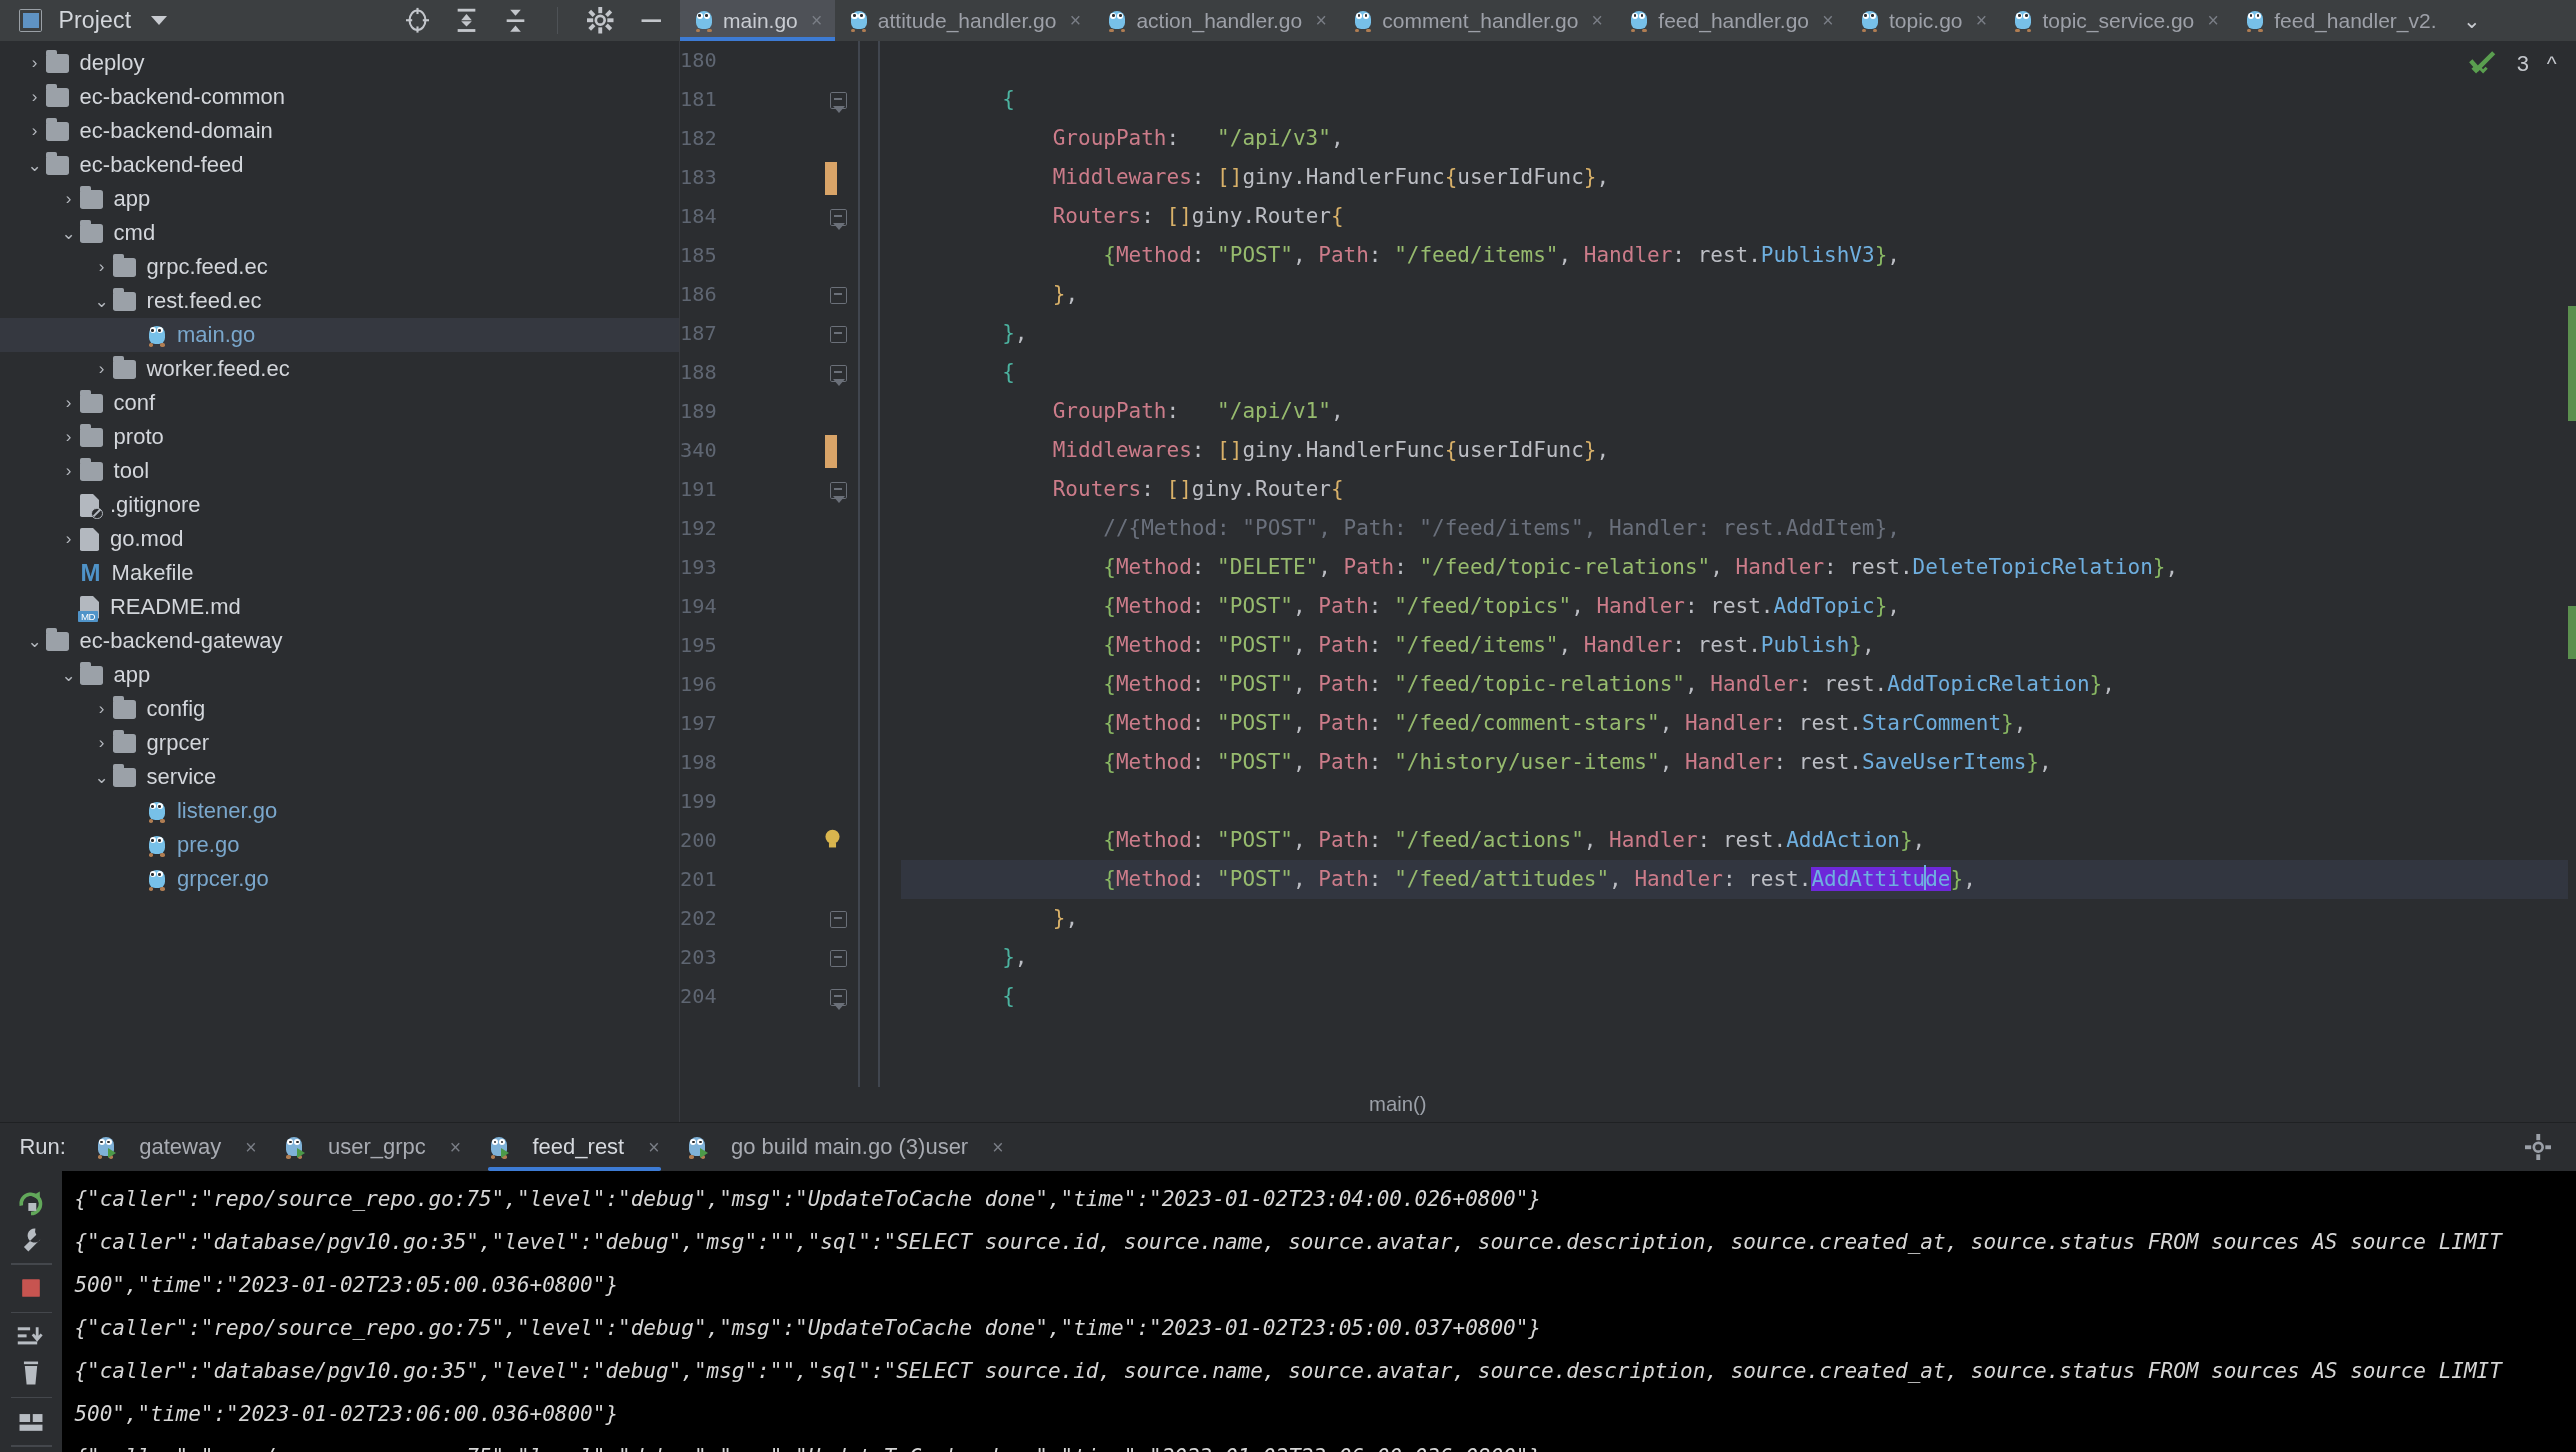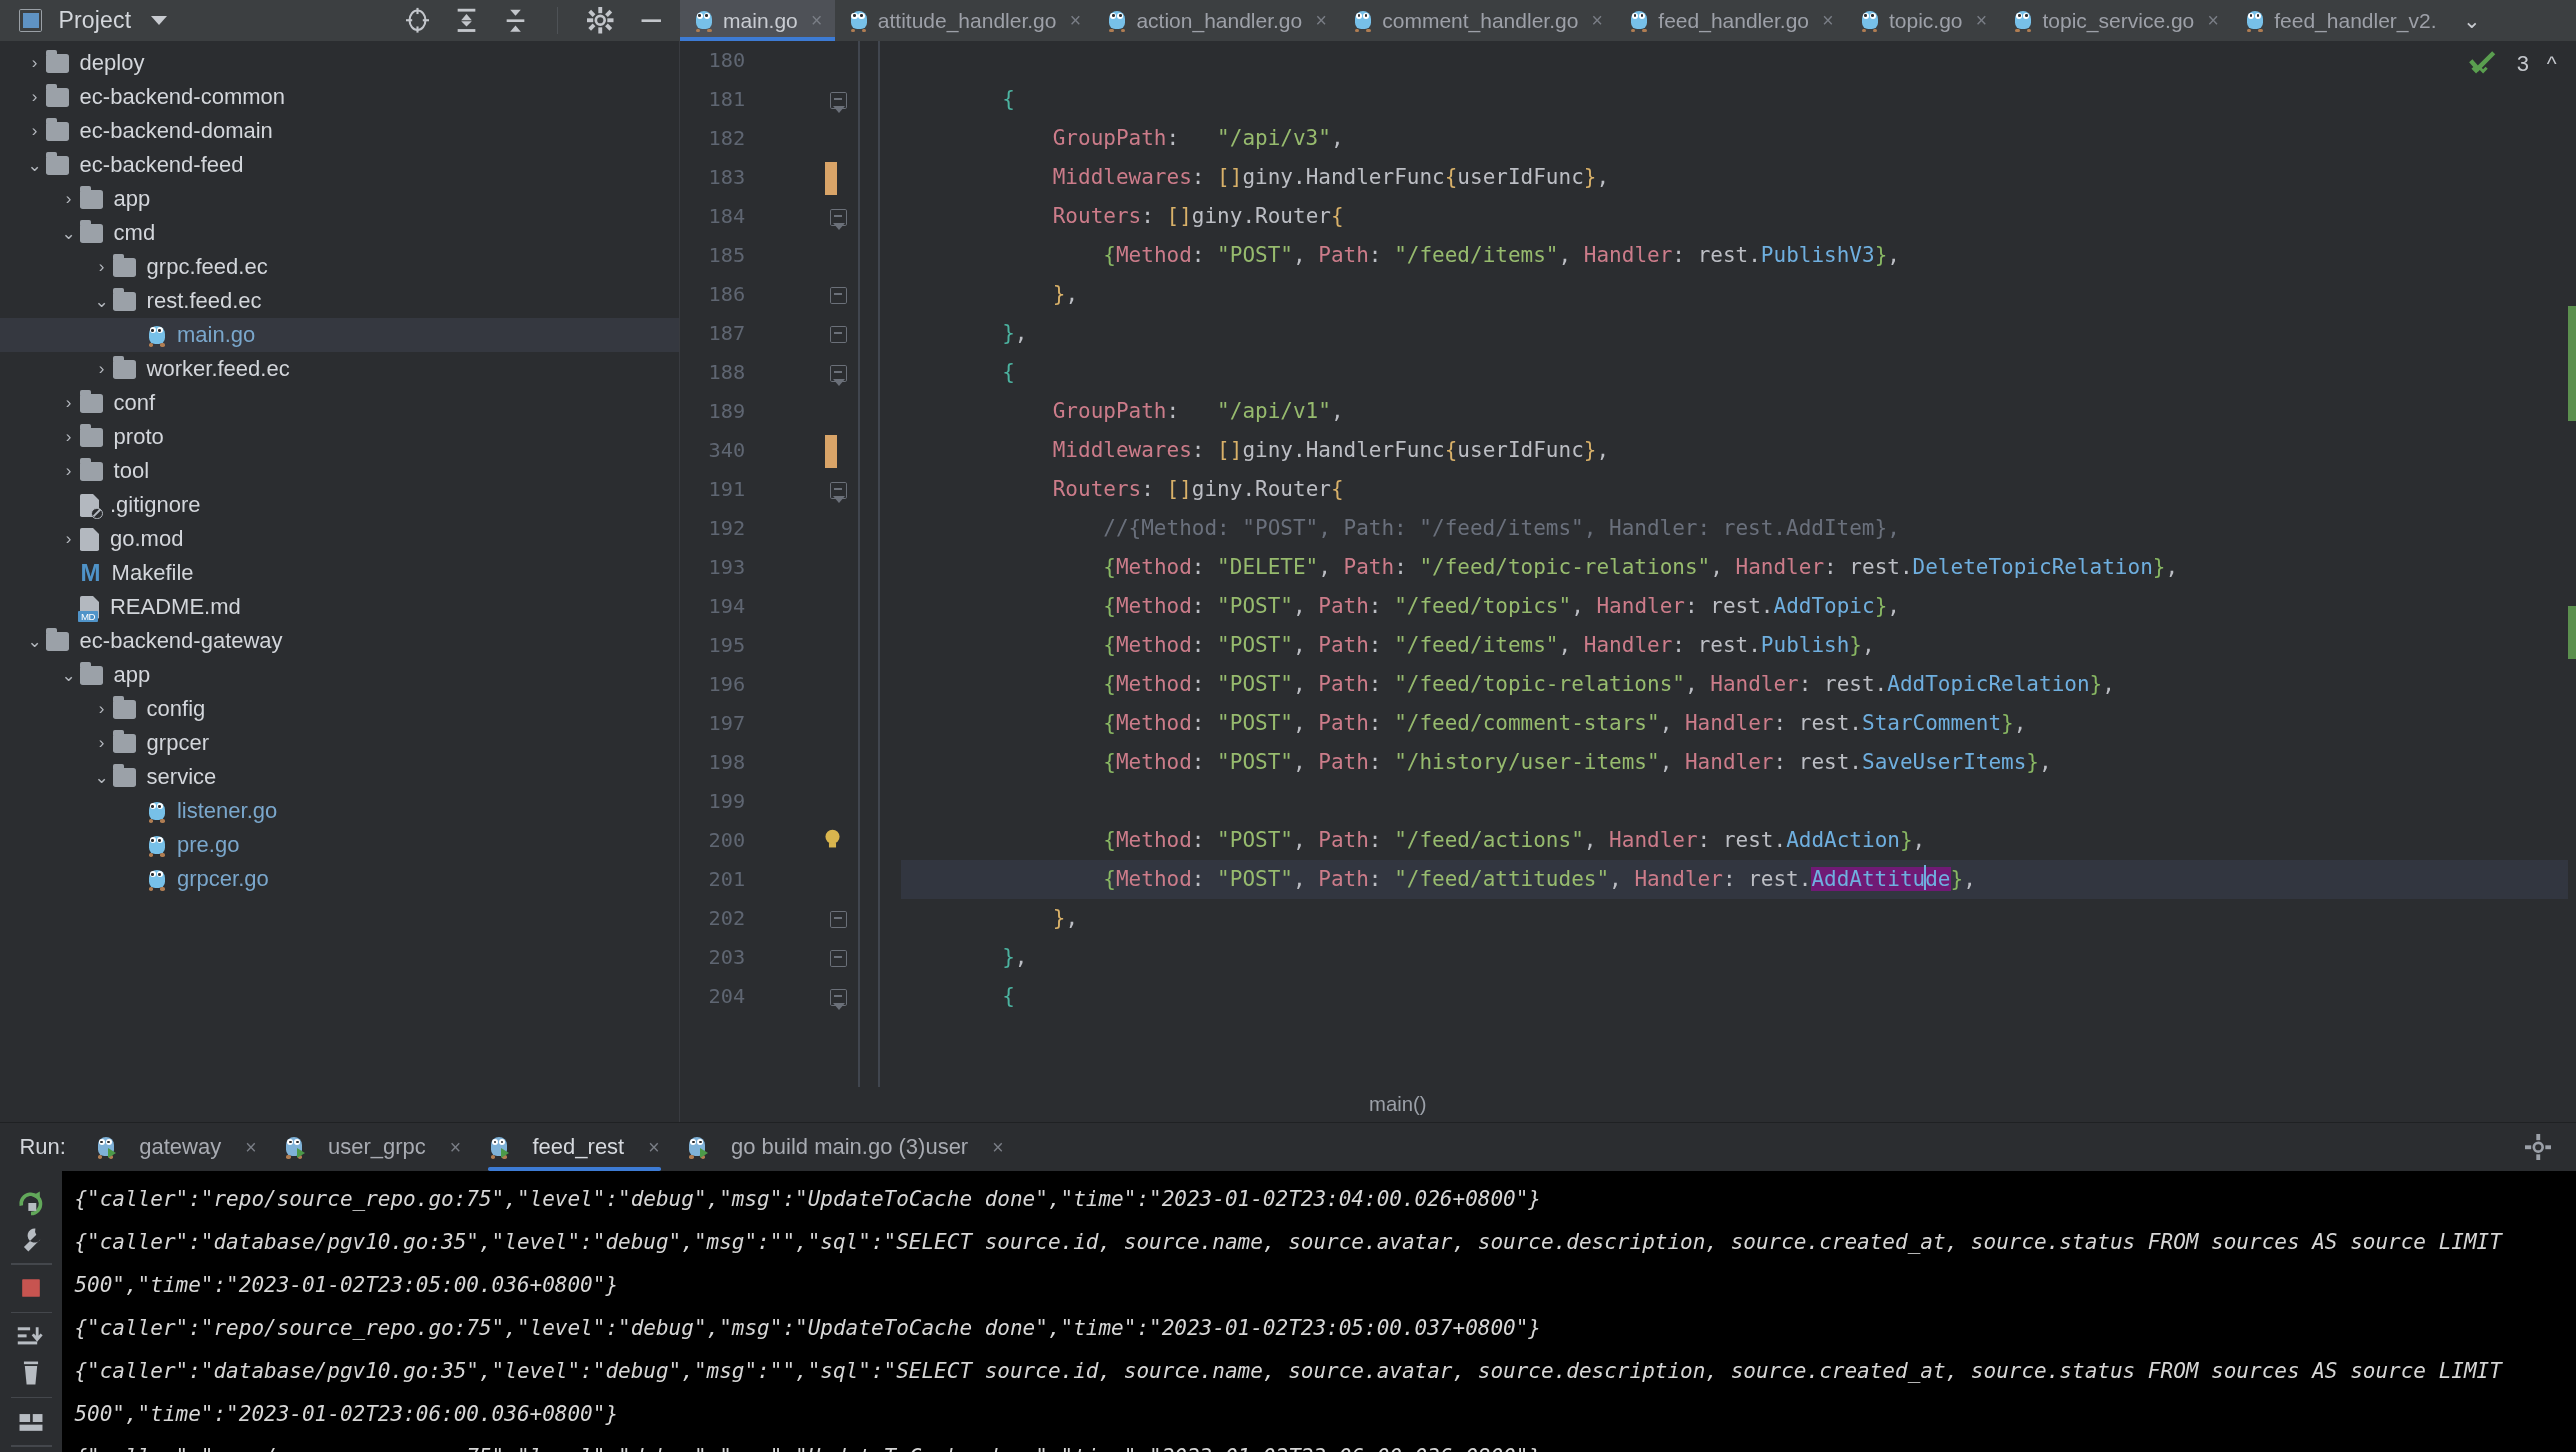--- a/index.html
+++ b/index.html
@@ -58,21 +58,21 @@
   .doc { width:19.4px; height:23px; background:#b3b8bf; border-radius:1.8px; position:relative; }
   .doc::before { content:""; position:absolute; right:0; top:0; border-left:6.2px solid transparent; border-top:6.2px solid #2b2d30; }
   .doc .ban { position:absolute; right:-3.5px; bottom:-2.7px; width:11.5px; height:11.5px; border:1.8px solid #b3b8bf; border-radius:50%; background:#2b2d30; }
   .doc .ban::after { content:""; position:absolute; left:0; top:3.5px; width:9.7px; height:1.8px; background:#b3b8bf; transform:rotate(-45deg); }
   .doc .md { position:absolute; left:-1.8px; bottom:-3.5px; background:#4f93c8; color:#fff; font-size:9.7px; padding:0 2.7px; border-radius:0.9px; letter-spacing:-0.4px; }
   .mk { color:#4f93c8; font-weight:bold; font-size:24px; width:21px; text-align:center; }
 
   
   .editor { flex:1 1 auto; min-width:0; display:flex; flex-direction:column; background:#2b2d30; position:relative; }
   .ed-body { flex:1 1 auto; display:flex; min-height:0; position:relative; overflow:hidden; }
-  .gutter { width:106px; flex:0 0 106px; text-align:center; padding-right:12.4px; position:relative; }
+  .gutter { width:106px; flex:0 0 106px; text-align:left; padding-right:12.4px; position:relative; }
   .gutter .ln { height:39px; line-height:39px; font-family:"DejaVu Sans Mono", monospace; font-size:20.3px; color:#5f6672; }
   .marks { width:115px; flex:0 0 115px; position:relative; }
   .mark-row { height:39px; position:relative; }
   .fold { position:absolute; left:44px; top:11.5px; width:17px; height:17px; border:1.8px solid #6b7079; border-radius:1.8px; }
   .fold::after { content:""; position:absolute; left:2.7px; top:5.3px; width:8px; height:1.8px; background:#6b7079; }
   .fold.tri::before { content:""; position:absolute; left:1.8px; top:13.3px; border-left:6.2px solid transparent; border-right:6.2px solid transparent; border-top:7px solid #6b7079; }
   .chg { position:absolute; left:39px; top:3.5px; width:12.4px; height:33px; background:#d9a468; }
   .bulb { position:absolute; left:35px; top:7px; width:23px; height:23px; }
   .vline { position:absolute; top:0; bottom:0; width:1.8px; background:#41464f; }
   .code { flex:1 1 auto; position:relative; font-family:"DejaVu Sans Mono", monospace; font-size:21px; min-width:0; overflow:hidden; }
@@ -80,21 +80,21 @@
   .cl.hl { background:#323640; }
   .g1 { color:#4cb3a0; }       
   .g2 { color:#d9b169; }       
   .g3 { color:#89b863; }       
   .key { color:#cc7c8a; }      
   .str { color:#97bb6e; }      
   .id  { color:#bcbec4; }      
   .fn  { color:#6fafdf; }      
   .cmt { color:#6a707c; }      
   .pn  { color:#bcbec4; }      
-  .sel-tok { background:#701a75; }
+  .sel-tok { background:#6d28d9; }
   .caret { display:inline-block; width:1.8px; height:25px; background:#6fafdf; vertical-align:-4.4px; margin:0 -0.9px; }
 
   .breadcrumb { height:35px; flex:0 0 35px; display:flex; align-items:center; padding-left:689px; font-size:20.3px; color:#9ba0a8; background:#2b2d30; }
   .ed-status { position:absolute; right:19.4px; top:8.8px; display:flex; align-items:center; gap:17.7px; z-index:4; }
   .ed-status .cnt { font-size:22px; color:#c4c7cc; }
   .ed-status .chev { color:#c4c7cc; font-size:21px; }
   .scroll-marker { position:absolute; right:0; width:8px; }
   .sm1 { top:265px; height:115px; background:#5b8f4e; }
   .sm2 { top:565px; height:53px; background:#5b8f4e; }
   .right-edge { position:absolute; top:0; bottom:0; right:0; width:8px; background:#2b2d30; }

